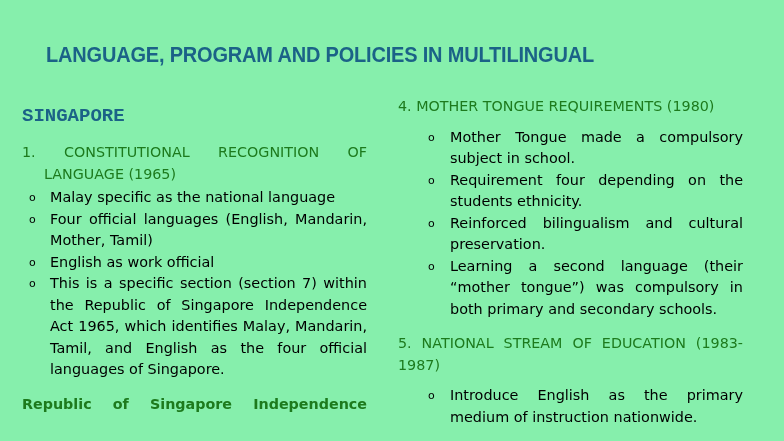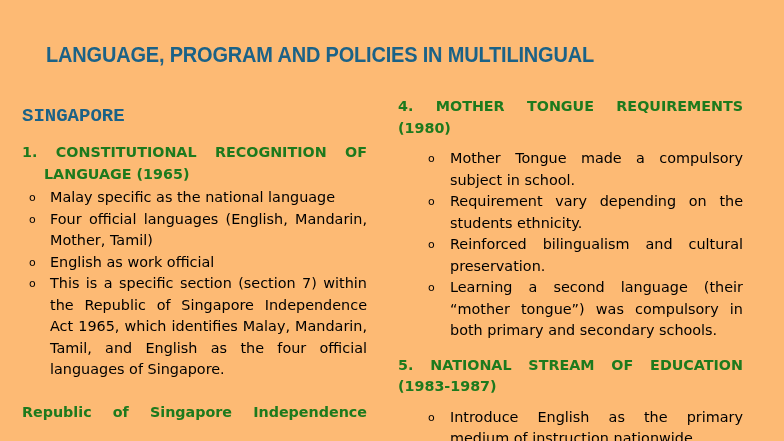--- a/index.html
+++ b/index.html
@@ -12,21 +12,21 @@
     height: 441px;
     overflow: hidden;
     font-family: "DejaVu Sans", sans-serif;
     color: #000000;
   }
   .page {
     position: relative;
     width: 784px;
     height: 441px;
     overflow: hidden;
-    background: #fdba74;
+    background: #86efac;
   }
 
   
   .doc-title {
     position: absolute;
     left: 46px;
     top: 42px;
     width: 700px;
     font-family: "Liberation Sans", sans-serif;
     font-weight: bold;
@@ -57,21 +57,21 @@
     font-family: Liberation Mono, monospace;
     font-weight: bold;
     font-size: 19px;
     color: #1b6287;
     line-height: 24px;
     margin: 8px 0 14px 0;
   }
 
   .head-green {
     font-family: "DejaVu Sans", sans-serif;
-    font-weight: bold;
+    font-weight: normal;
     font-size: 14.3px;
     color: #1d7a1d;
     line-height: 21.5px;
     text-align: justify;
     text-align-last: left;
     margin: 0 0 2px 0;
   }
   .head-green.indented {
     padding-left: 22px;
     text-indent: -22px;
@@ -111,21 +111,21 @@
   .spacer-md { height: 13px; }
 
   .footer-green {
     font-family: "DejaVu Sans", sans-serif;
     font-weight: bold;
     font-size: 14.3px;
     color: #1d7a1d;
     line-height: 21.5px;
     text-align: justify;
     text-align-last: justify;
-    margin-top: 21px;
+    margin-top: 13px;
   }
 </style>
 </head>
 <body>
 
 <div class="page">
 
   <div class="doc-title">LANGUAGE, PROGRAM AND POLICIES IN MULTILINGUAL</div>
 
   <div class="col col-left">
@@ -162,21 +162,21 @@
 
     <div class="spacer-sm"></div>
 
     <ul class="bullets indent-more">
       <li>
         <span class="bullet-marker">o</span>
         <span>Mother Tongue made a compulsory subject in school.</span>
       </li>
       <li>
         <span class="bullet-marker">o</span>
-        <span>Requirement vary depending on the students ethnicity.</span>
+        <span>Requirement four depending on the students ethnicity.</span>
       </li>
       <li>
         <span class="bullet-marker">o</span>
         <span>Reinforced bilingualism and cultural preservation.</span>
       </li>
       <li>
         <span class="bullet-marker">o</span>
         <span>Learning a second language (their “mother tongue”) was compulsory in both primary and secondary schools.</span>
       </li>
     </ul>

